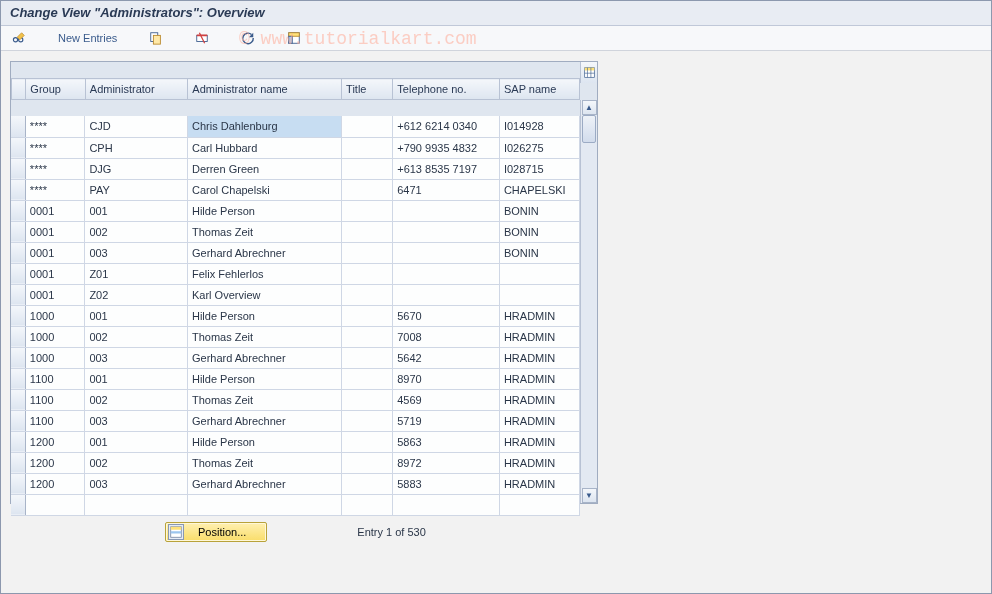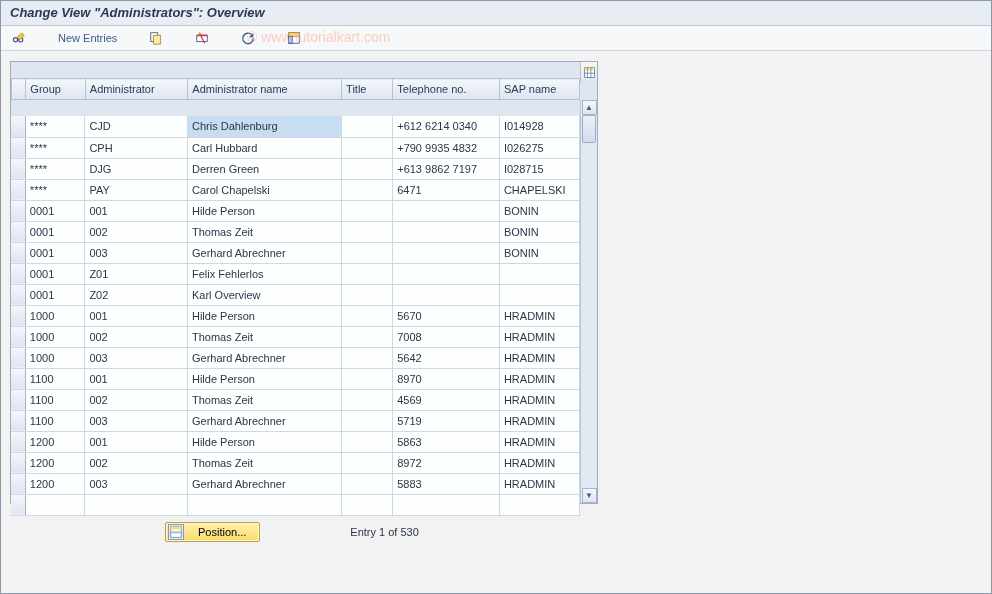--- a/index.html
+++ b/index.html
@@ -35,25 +35,25 @@
       align-items: center;
       gap: 4px;
       padding: 1px 4px;
       color: #3a5b8c;
       cursor: pointer;
       border-radius: 2px;
     }
     .toolbar .icon-svg { width: 14px; height: 14px; display: block; }
     .watermark {
       position: absolute;
-      left: 247px;
+      left: 239px;
       top: 3px;
-      font-size: 14px;
+      font-size: 18px;
       color: rgba(255,170,150,0.55);
-      font-family: Liberation Sans, sans-serif;
+      font-family: Liberation Mono, monospace;
       user-select: none;
       pointer-events: none;
     }
     .content {
       padding: 10px;
     }
     .grid-wrap {
       display: flex;
       background: #dfe6ef;
       border: 1px solid #a0acc0;
@@ -135,21 +135,21 @@
       gap: 90px;
       padding-left: 155px;
     }
     .position-btn {
       display: flex;
       align-items: center;
       background: linear-gradient(#fff0b0,#f9dd6a);
       border: 1px solid #b8a23a;
       border-radius: 2px;
       height: 20px;
-      padding: 0 13px 0 2px;
+      padding: 0 20px 0 2px;
       gap: 14px;
       box-shadow: inset 0 0 0 1px #fff8d8;
       cursor:pointer;
     }
     .position-btn .picon{
       width:16px;height:16px;
       background:#e6ecf6;border:1px solid #8898b4;
       display:flex;align-items:center;justify-content:center;
     }
     .entry-text{color:#2a3648;}
@@ -272,21 +272,21 @@
               <td></td>
               <td>+790 9935 4832</td>
               <td>I026275</td>
             </tr>
             <tr>
               <td class="rowsel"></td>
               <td>****</td>
               <td>DJG</td>
               <td>Derren Green</td>
               <td></td>
-              <td>+613 9862 7197</td>
+              <td>+613 8535 7197</td>
               <td>I028715</td>
             </tr>
             <tr>
               <td class="rowsel"></td>
               <td>****</td>
               <td>PAY</td>
               <td>Carol Chapelski</td>
               <td></td>
               <td>6471</td>
               <td>CHAPELSKI</td>

